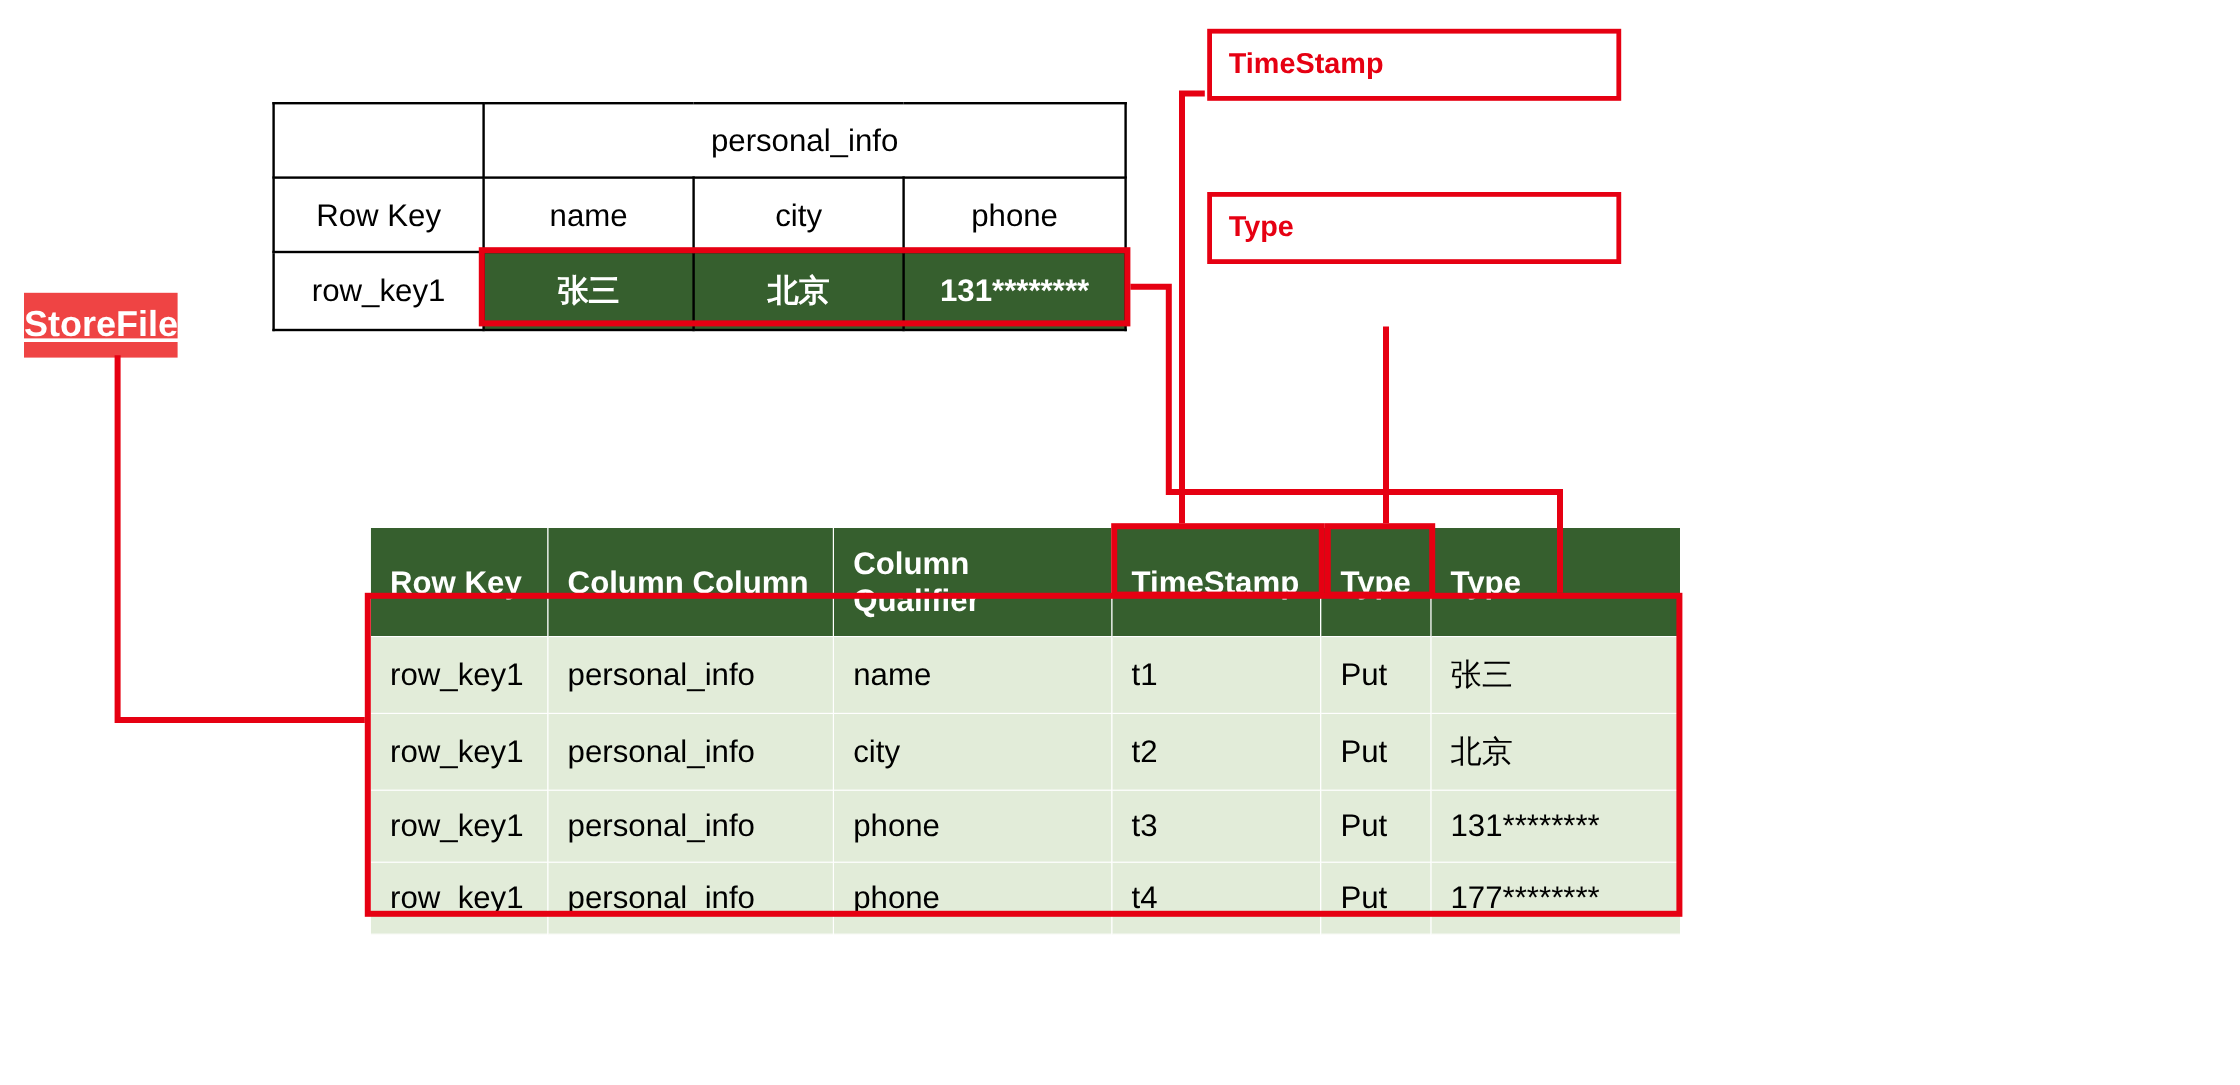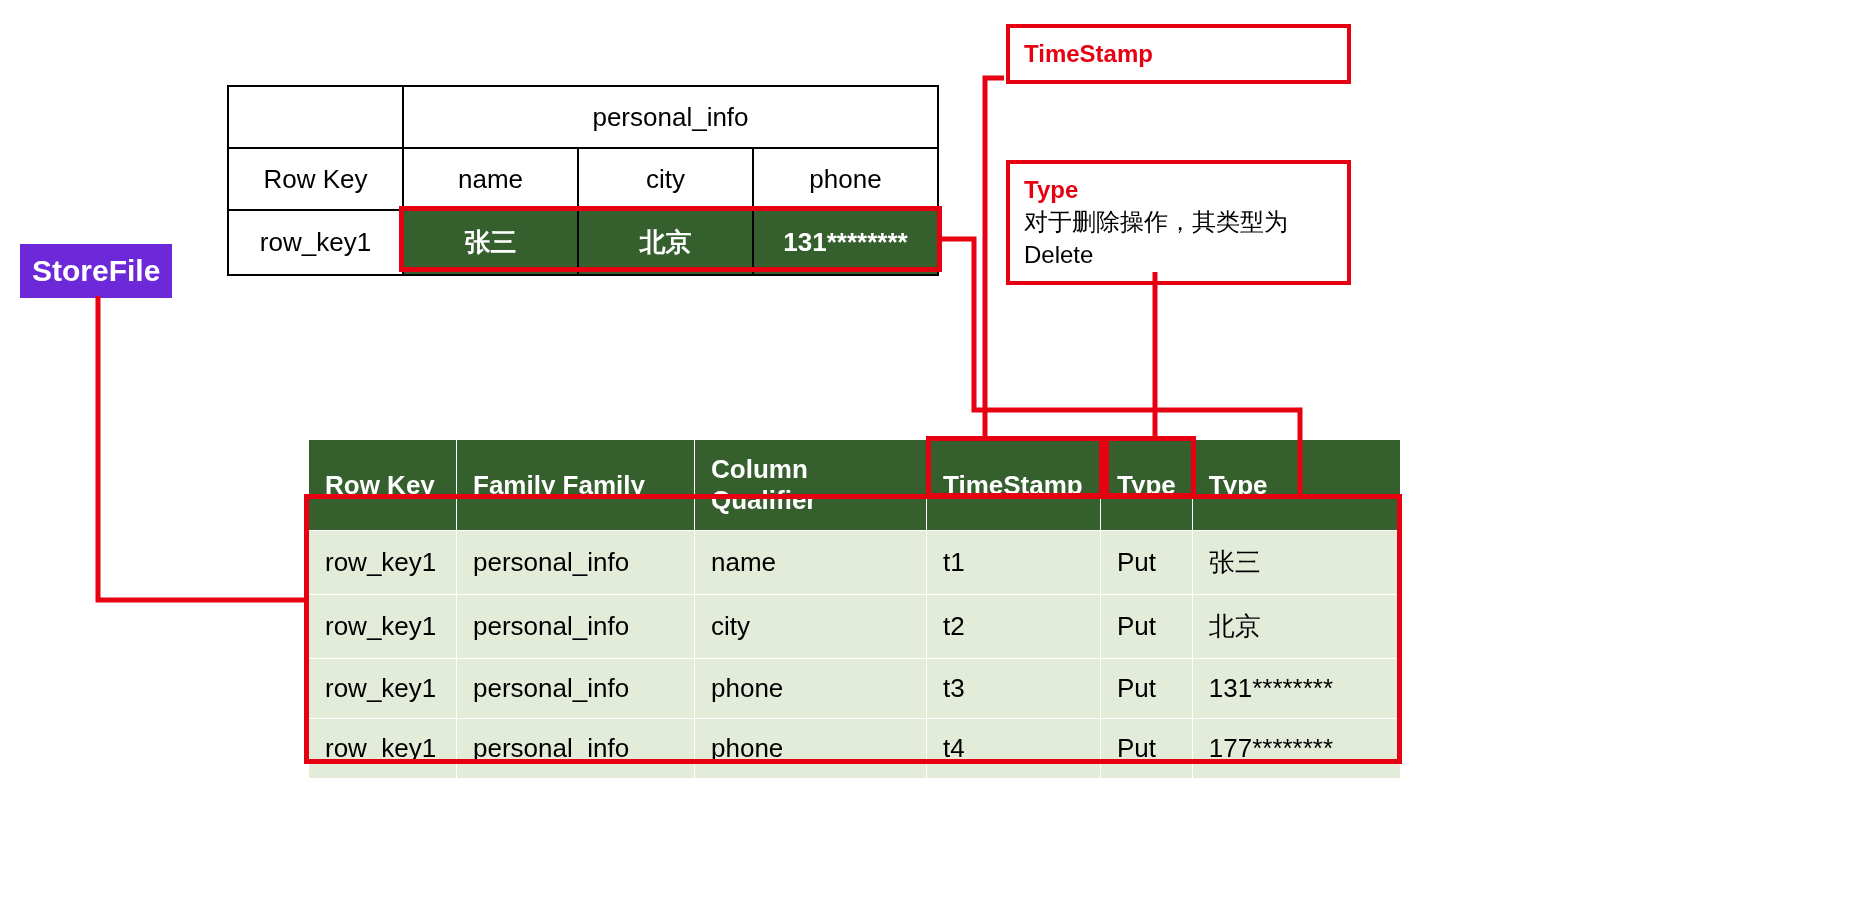--- a/index.html
+++ b/index.html
@@ -11,25 +11,26 @@
     position: relative;
     font-family: Arial, "Microsoft YaHei", sans-serif;
     background: #fff;
   }
 
   
   .storefile-badge {
     position: absolute;
     left: 20px;
     top: 244px;
-    background: #6d28d9;
+    background: #ef4444;
     color: #fff;
     font-size: 30px;
     font-weight: bold;
-    padding: 10px 12px;
+    padding: 10px 0;
+    text-decoration: underline;
   }
 
   
   .logical-table {
     position: absolute;
     left: 227px;
     top: 85px;
     border-collapse: collapse;
   }
   .logical-table th, .logical-table td {
@@ -130,21 +131,21 @@
     <td class="green-cell city-col">北京</td>
     <td class="green-cell phone-col">131********</td>
   </tr>
 </tbody>
   </table>
 
 <table class="kv-table">
   <tbody>
       <tr>
     <th class="c-rk">Row Key</th>
-    <th class="c-cf">Family Family</th>
+    <th class="c-cf">Column Column</th>
     <th class="c-cq">Column Qualifier</th>
     <th class="c-ts">TimeStamp</th>
     <th class="c-type">Type</th>
     <th class="c-val">Type</th>
   </tr>
   <tr>
     <td>row_key1</td>
     <td>personal_info</td>
     <td>name</td>
     <td>t1</td>
@@ -176,21 +177,20 @@
     <td>177********</td>
   </tr>
 </tbody>
   </table>
 
 <div class="callout" style="left:1006px; top:24px; width:345px;">
   <div class="title">TimeStamp</div>
 </div>
 <div class="callout" style="left:1006px; top:160px; width:345px;">
   <div class="title">Type</div>
-  <div>对于删除操作，其类型为Delete</div>
 </div>
 
 <div class="hl-box" style="left:399px; top:206px; width:543px; height:66px;"></div>
 
 <div class="hl-box" style="left:926px; top:436px; width:178px; height:62px;"></div>
 
 <div class="hl-box" style="left:1104px; top:436px; width:92px; height:62px;"></div>
 
 <div class="hl-box" style="left:304px; top:494px; width:1098px; height:270px;"></div>
 

